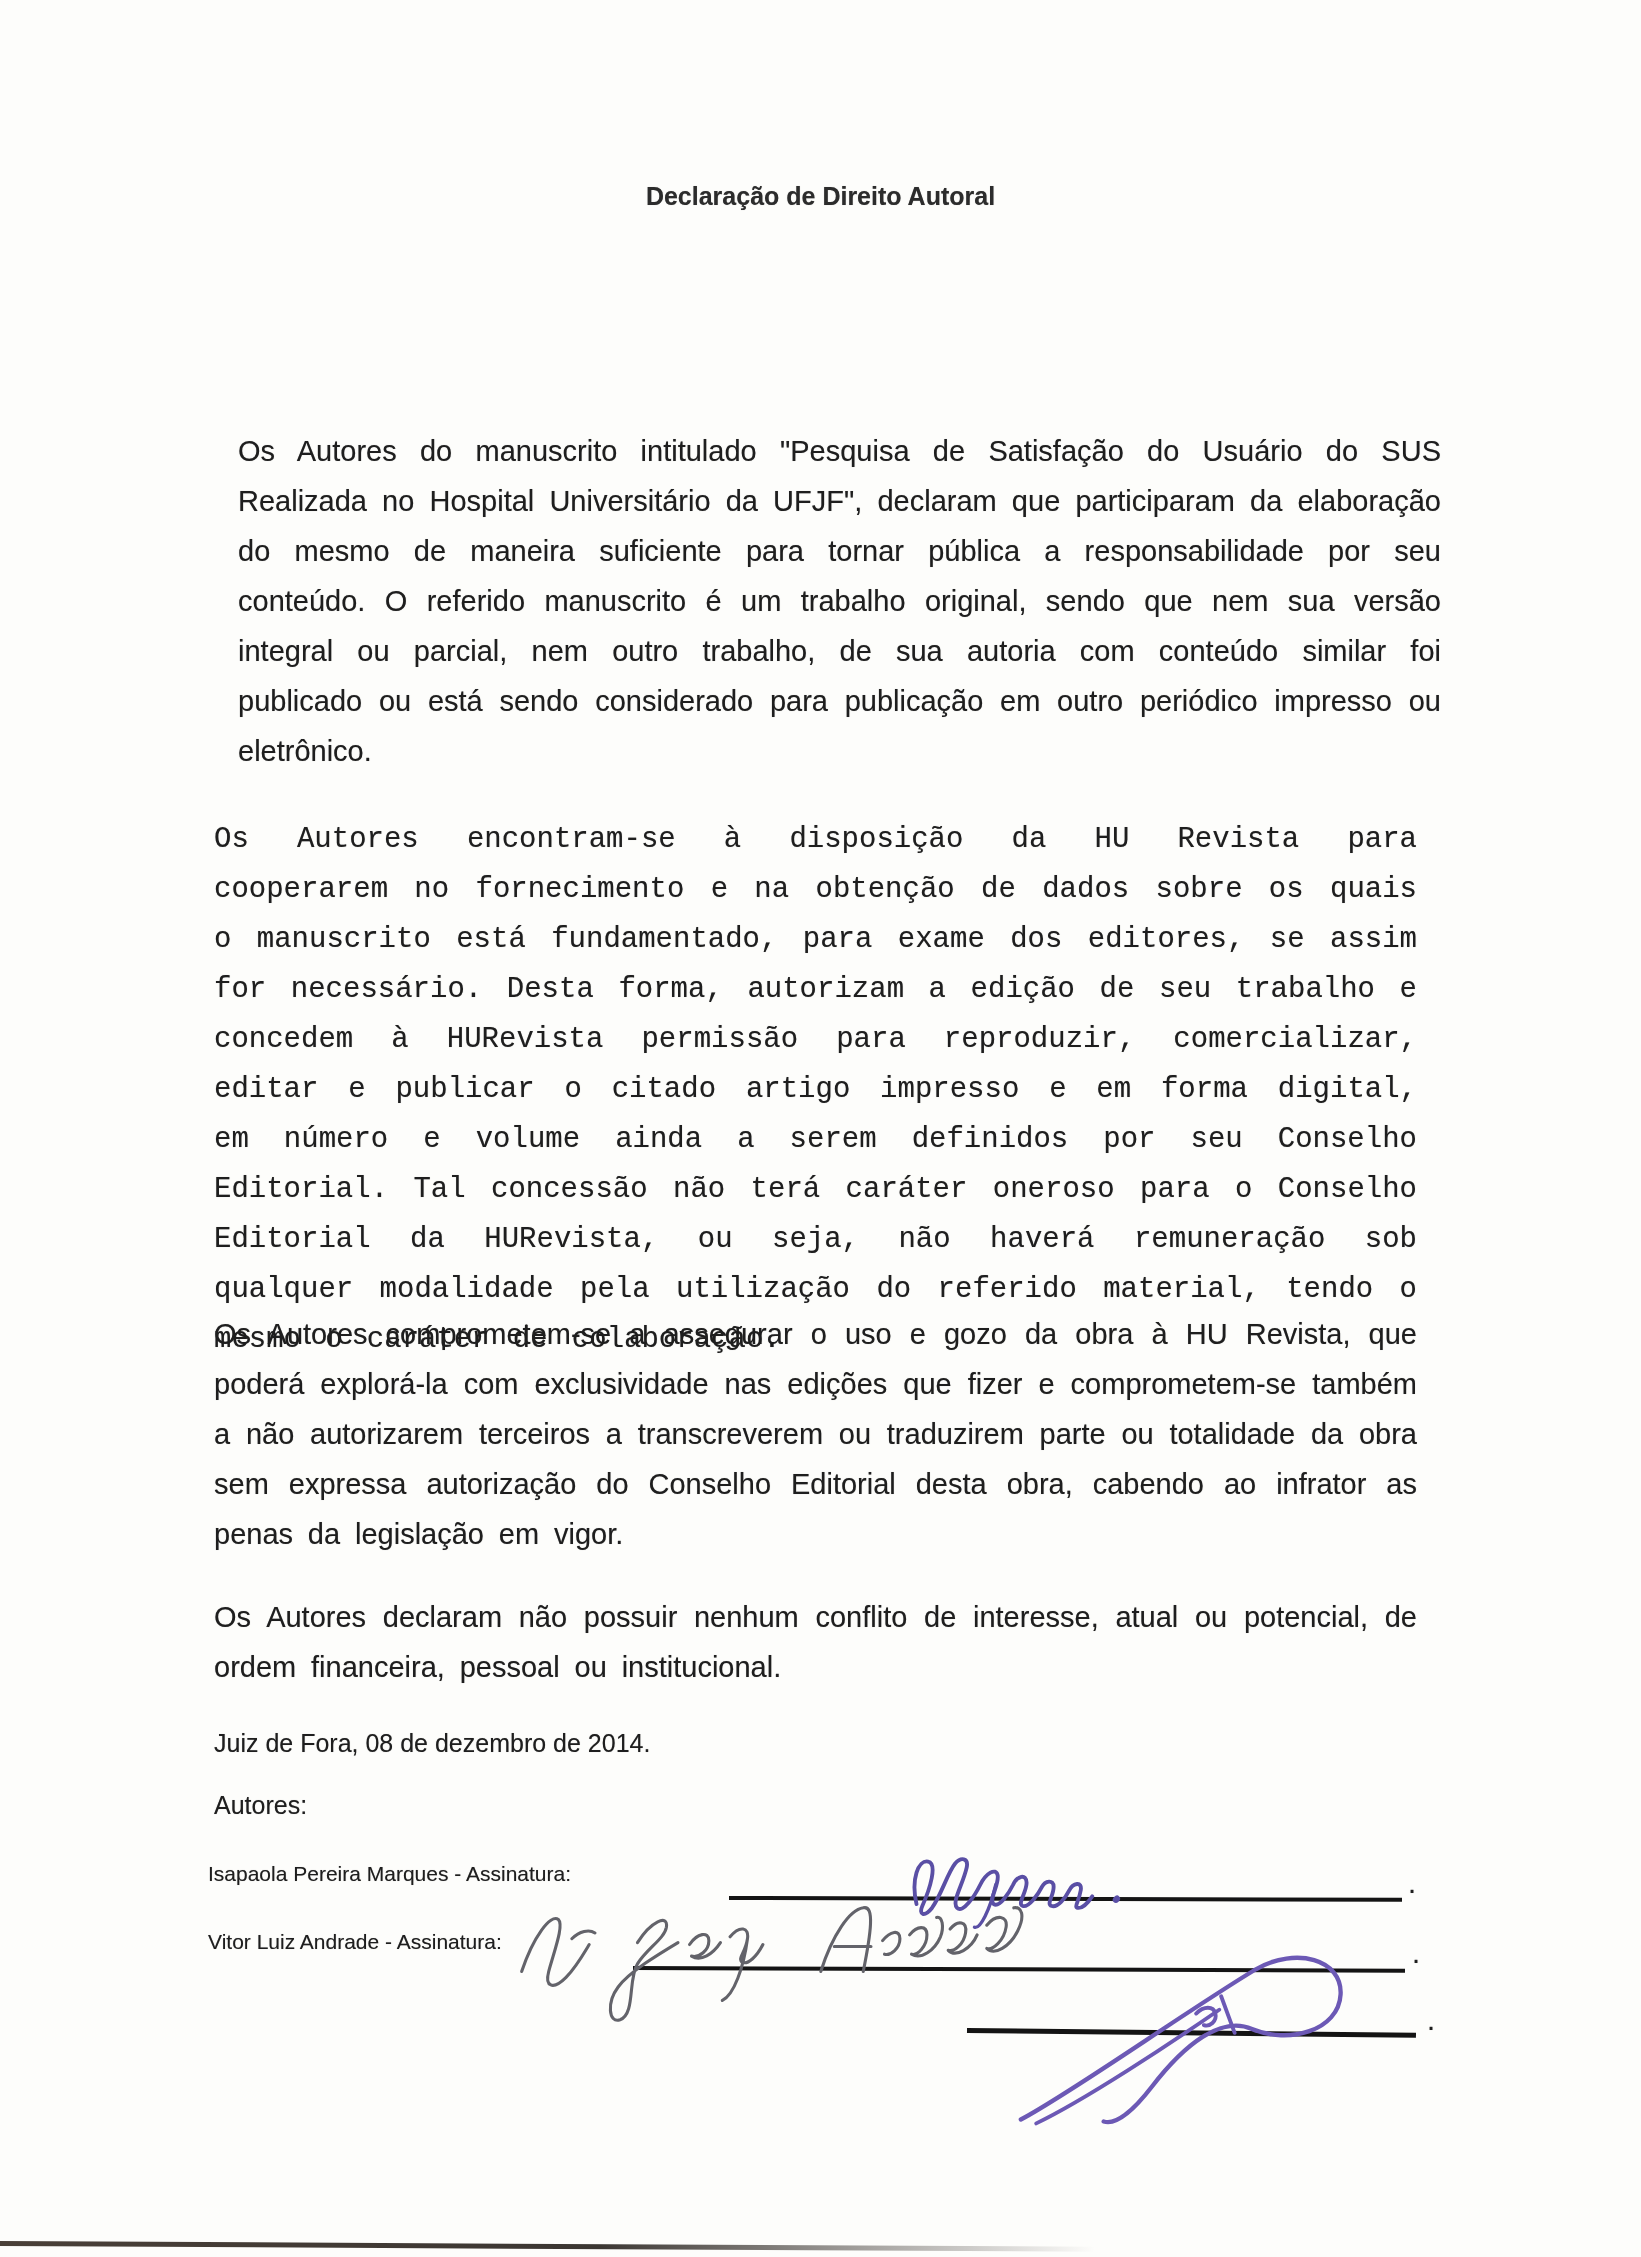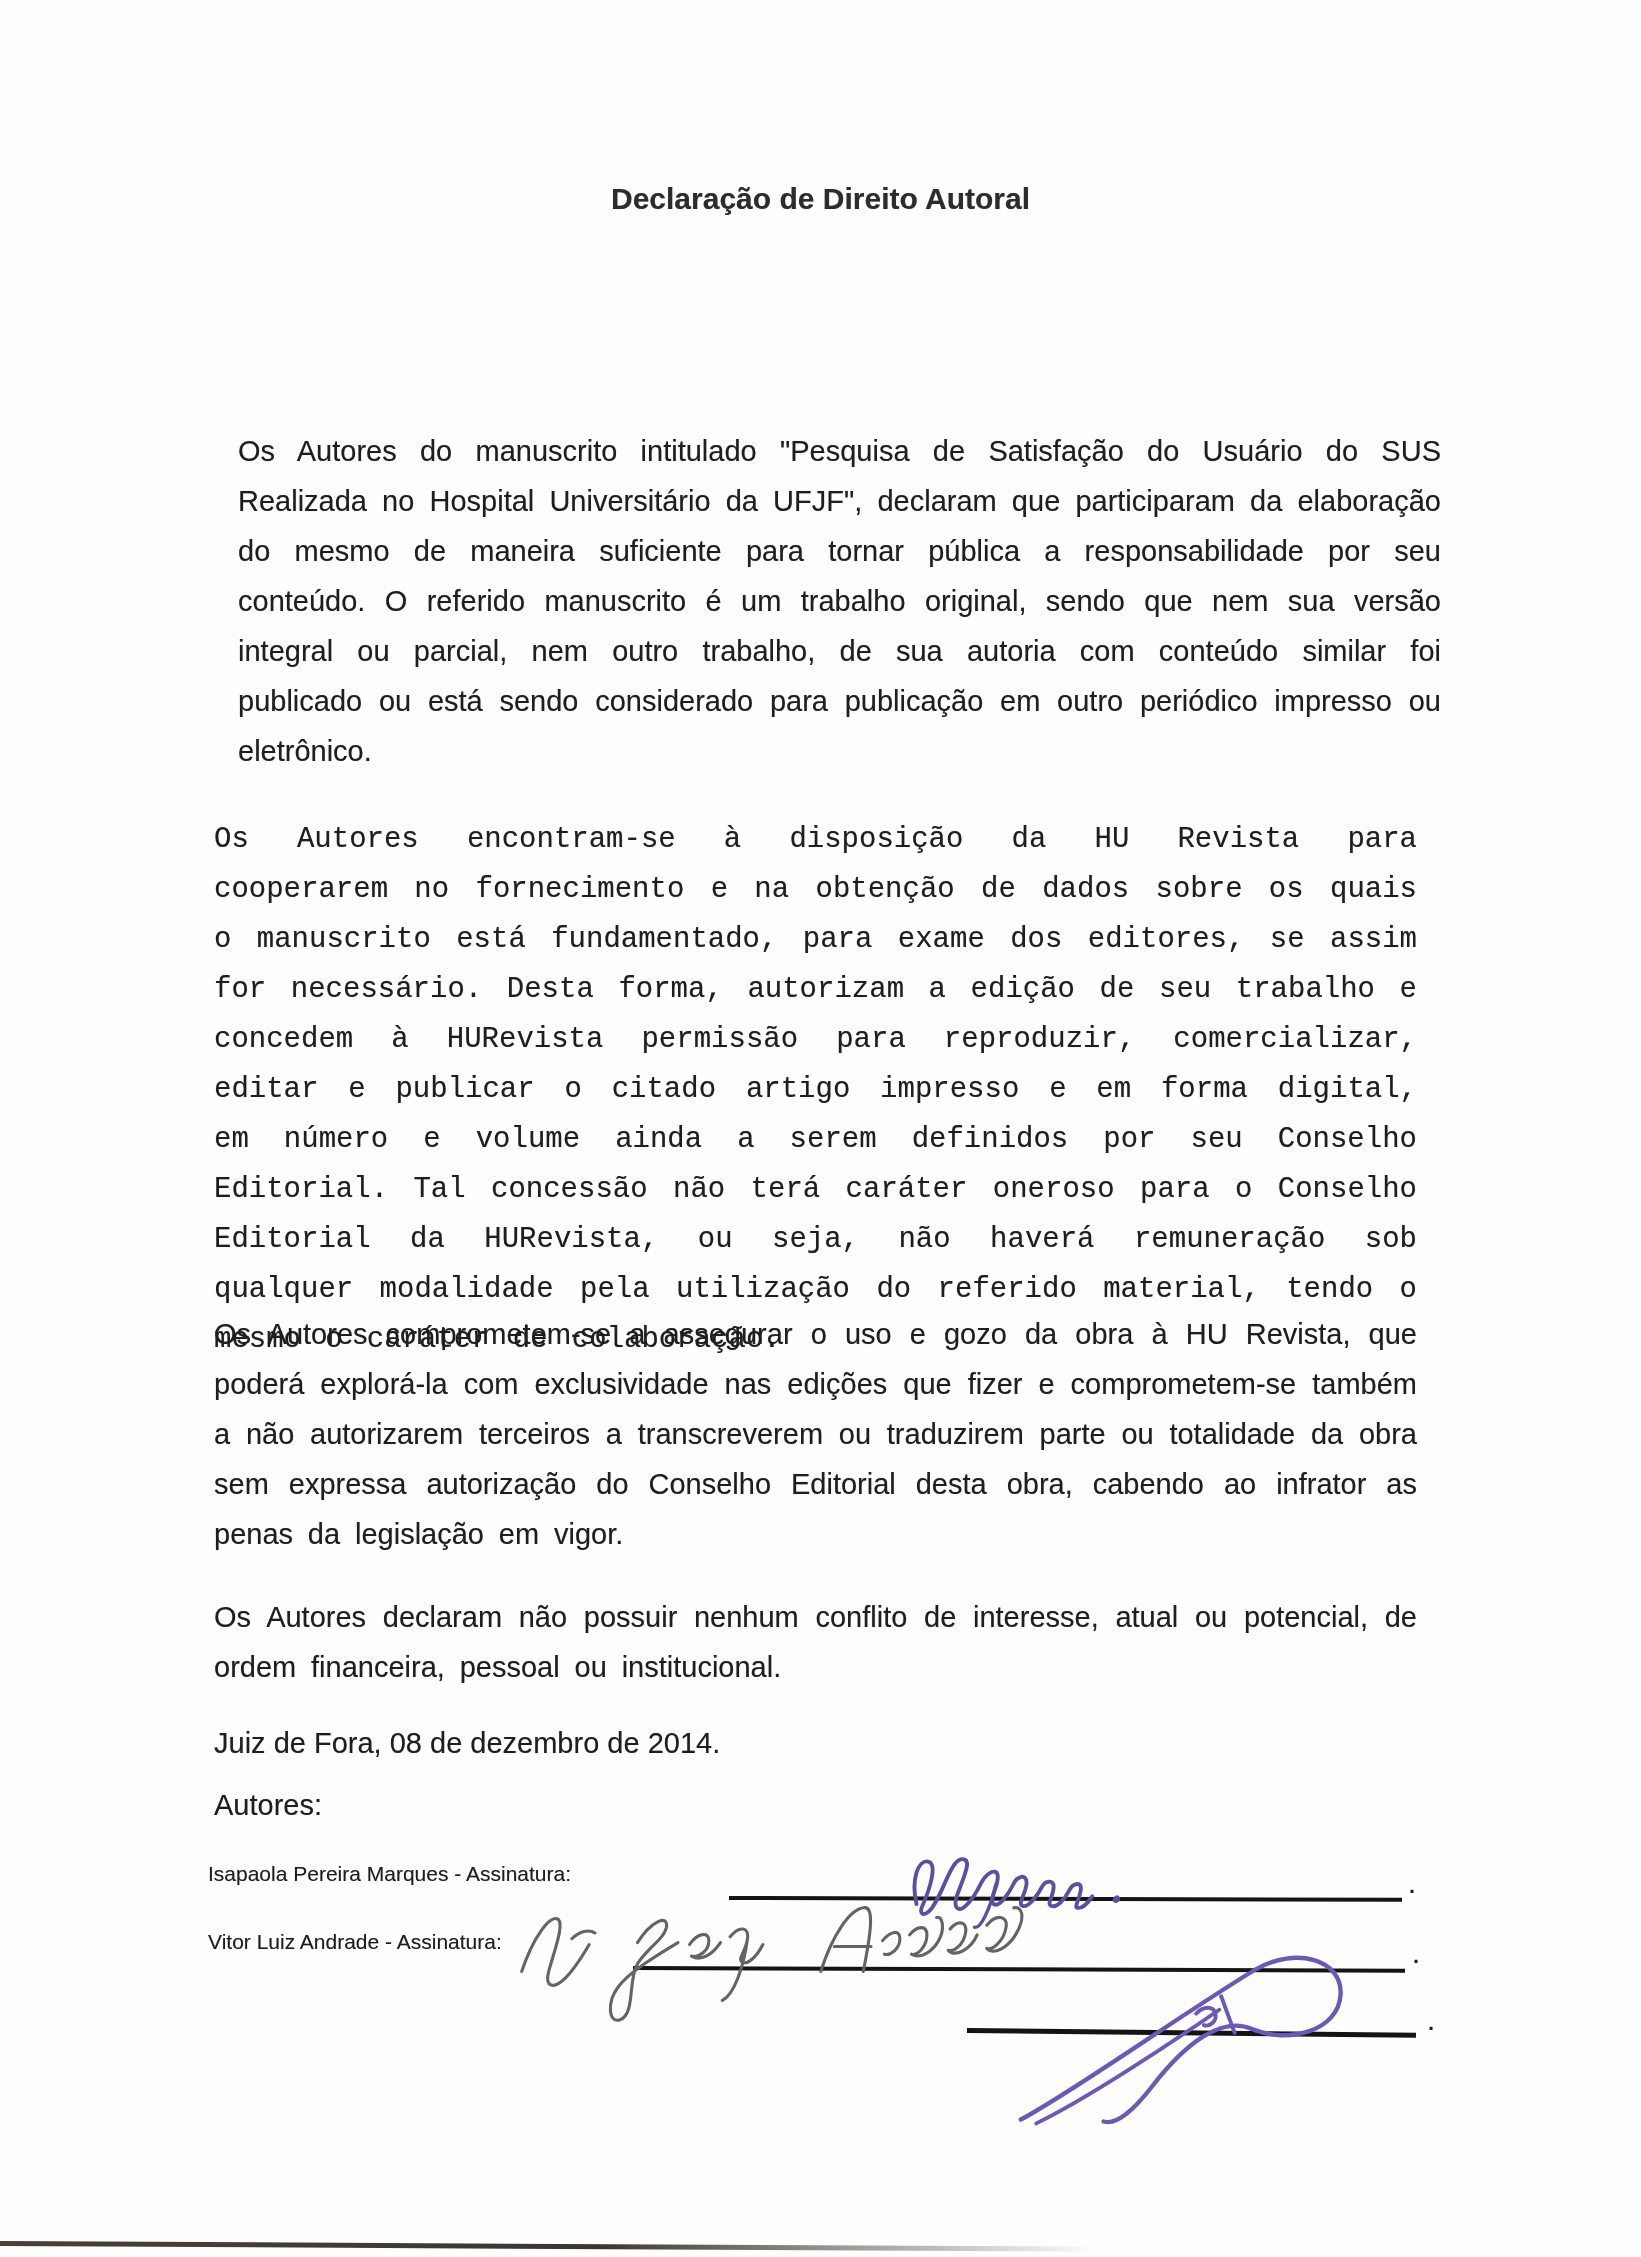--- a/index.html
+++ b/index.html
@@ -5,36 +5,36 @@
   html,body { margin:0; padding:0; background:#e8e8e8; }
   .page {
     position:relative; width:1641px; height:2257px; margin:0 auto;
     background:#fdfdfb; overflow:hidden;
     font-family:"Liberation Sans","DejaVu Sans",sans-serif;
     color:#1e1e1e;
     text-shadow:0 0 0.7px rgba(40,40,40,0.45); 
   }
   .doc-title {
     position:absolute; top:182px; left:0; width:100%;
-    text-align:center; font-size:30px; font-weight:bold; color:#2c2c2c; margin:0;
+    text-align:center; font-size:25px; font-weight:bold; color:#2c2c2c; margin:0;
   }
   .doc-subtitle {
     position:absolute; top:280px; left:0; width:100%;
     text-align:center; font-size:32px; font-weight:400; letter-spacing:-1px;
     color:#2e2e2e; margin:0;
   }
   .para {
     position:absolute; left:214px; width:1203px; margin:0;
     font-size:29px; line-height:50px; text-align:justify; word-spacing:6.8px;
   }
   .p1 { top:426px;margin-left:24px; }
   .p2 { top:815px;font-family:Liberation Mono, monospace; }
   .p3 { top:1309px; }
   .p4 { top:1592px; }
-  .single { position:absolute; left:214px; margin:0; font-size:29px; line-height:35px; }
+  .single { position:absolute; left:214px; margin:0; font-size:25px; line-height:35px; }
   .date-line { top:1726px; }
   .authors-label { top:1788px; }
   .sig-label { position:absolute; left:208px; margin:0; font-size:21px; white-space:nowrap; }
   .sig1-label { top:1862px; }
   .sig2-label { top:1930px; }
   .sig3-label { top:1999px; }
   .rule { position:absolute; background:#141414; transform-origin:left center; }
   .rule1 { left:729px;  top:1896px; width:673px; height:3.9px; transform:rotate(0.15deg); }
   .rule2 { left:633px;  top:1966px; width:772px; height:3.9px; transform:rotate(0.2deg); }
   .rule3 { left:967px; top:2028px; width:449px; height:4.8px; transform:rotate(0.6deg); }

